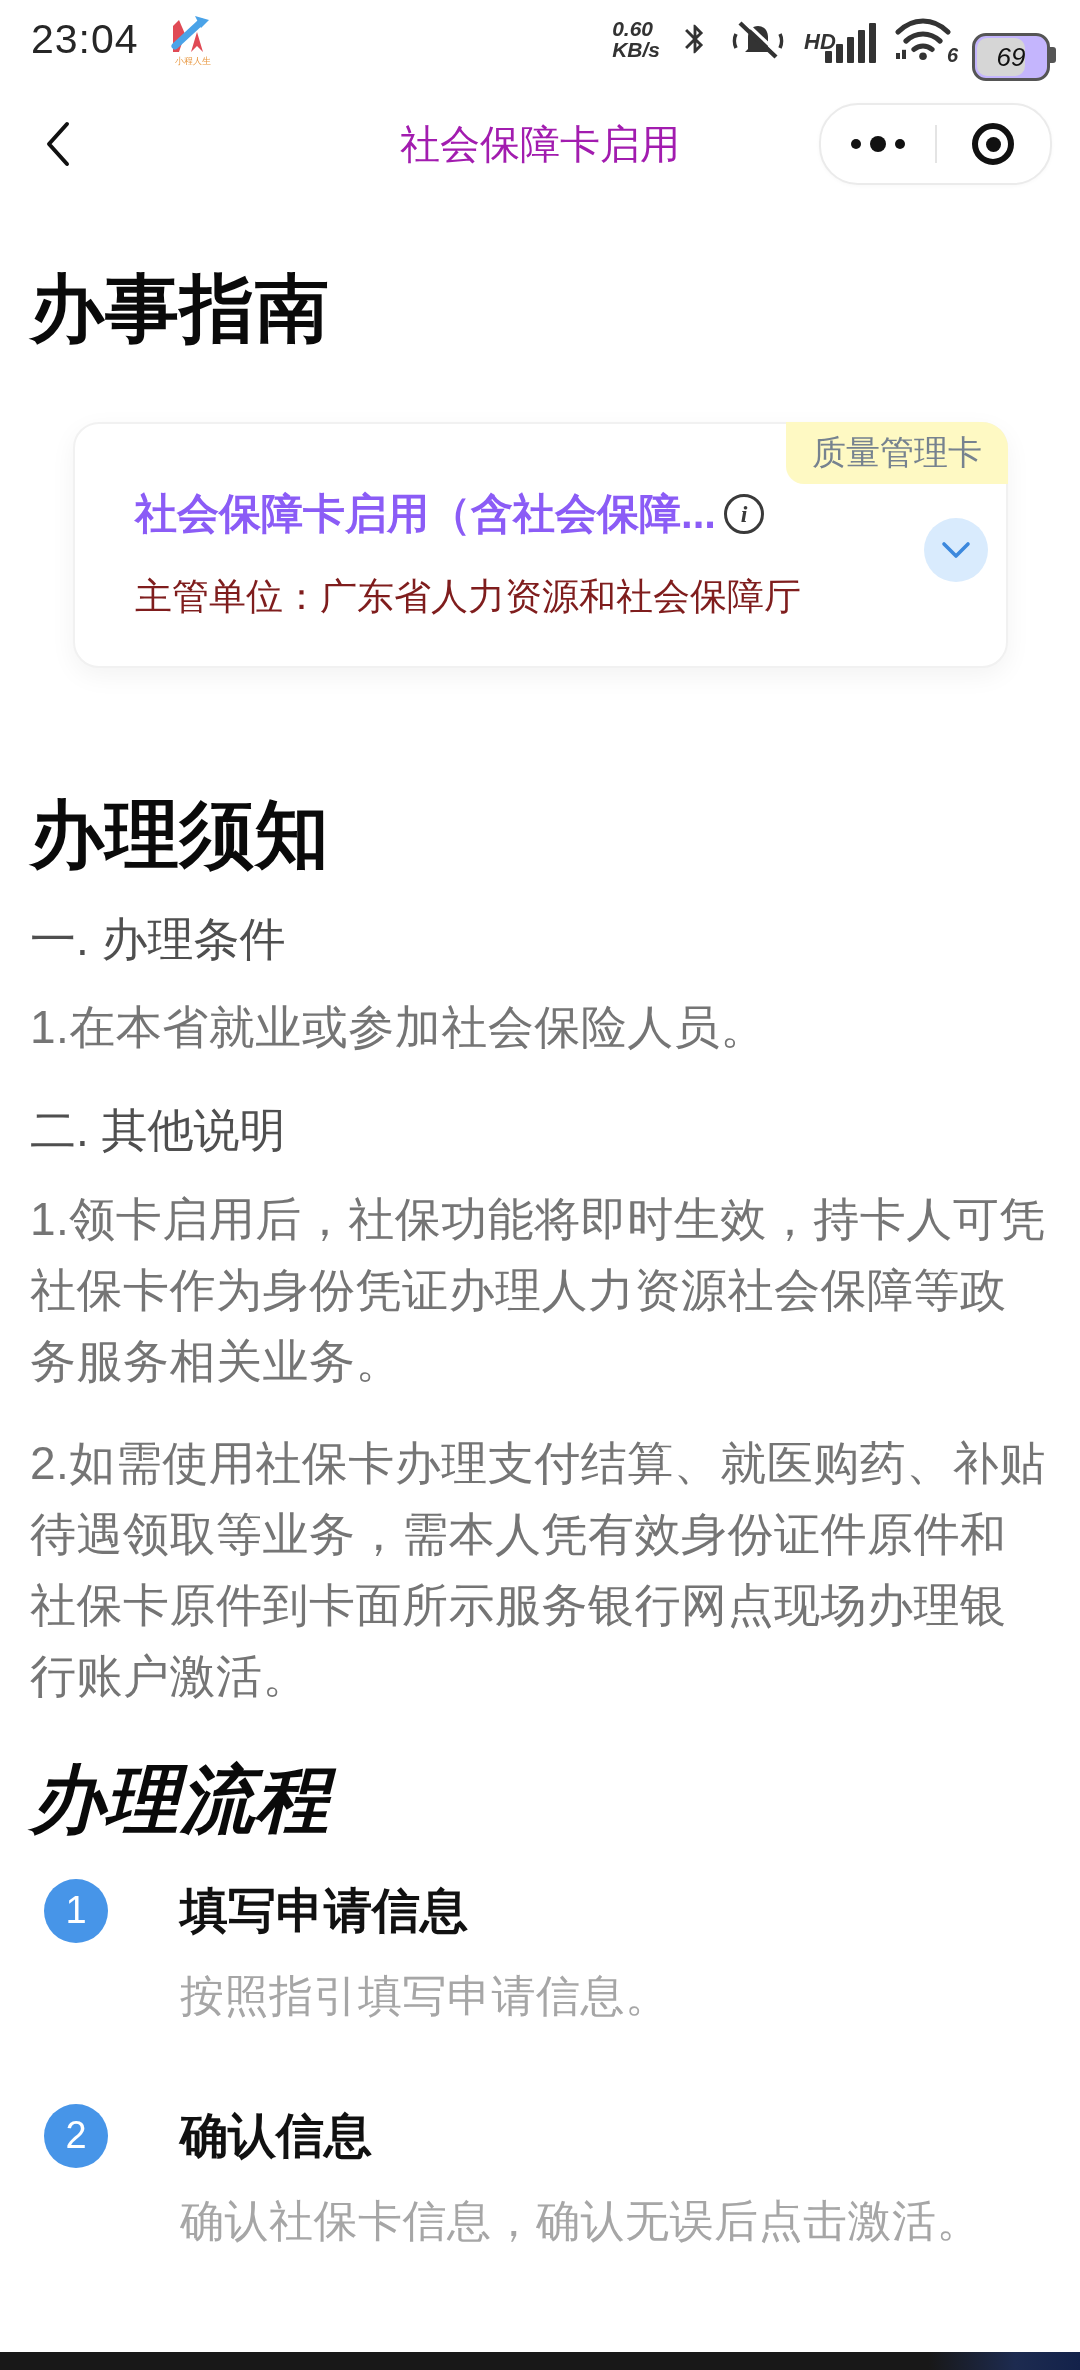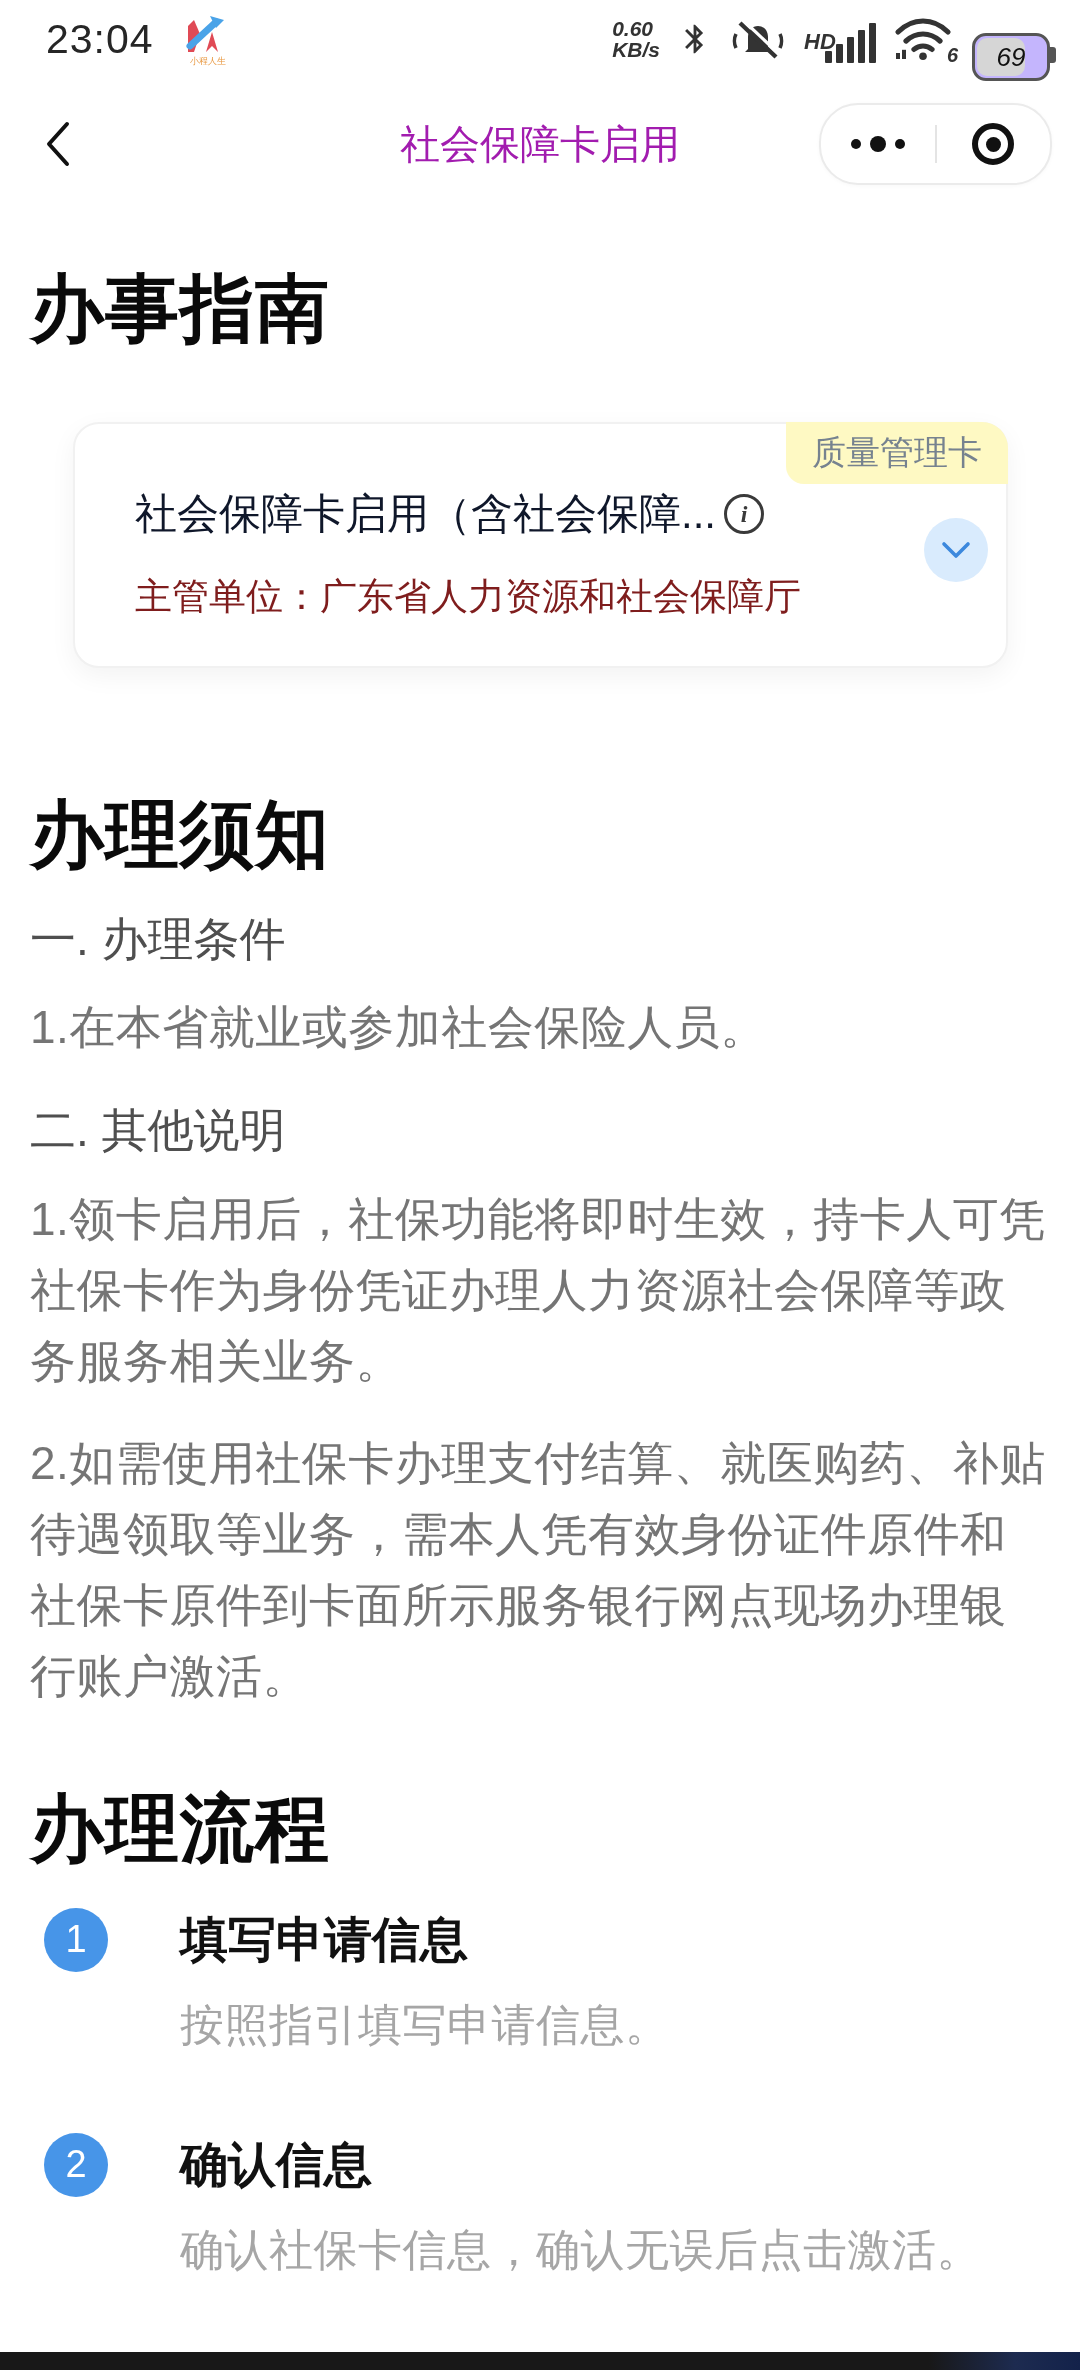--- a/index.html
+++ b/index.html
@@ -5,21 +5,21 @@
   html,body{margin:0;padding:0;}
   body{
     width:1080px;height:2370px;position:relative;overflow:hidden;
     background:#ffffff;
     font-family:"Liberation Sans","DejaVu Sans",sans-serif;
     -webkit-font-smoothing:antialiased;
   }
   
   .status-bar{
     height:78px;display:flex;align-items:center;
-    padding:0 30px 0 46px;box-sizing:border-box;color:#262626;
+    padding:0 30px 0 31px;box-sizing:border-box;color:#262626;
   }
   .sb-time{font-size:41px;font-weight:500;letter-spacing:1px;}
   .sb-appicon{width:48px;height:54px;margin-left:26px;position:relative;}
   .sb-right{margin-left:auto;display:flex;align-items:center;gap:18px;font-style:italic;}
   .sb-speed{display:flex;flex-direction:column;align-items:flex-start;line-height:1.0;}
   .sb-speed span{font-size:21px;font-weight:700;color:#333;}
   .sb-ico{display:flex;align-items:center;}
   .sb-ico svg{display:block;}
   .sig-wrap{position:relative;width:72px;height:52px;}
   .sig-hd{position:absolute;left:0;top:16px;font-size:22px;font-weight:700;color:#333;}
@@ -54,33 +54,33 @@
   main{padding:62px 30px 0;box-sizing:border-box;}
   .page-title{font-size:74px;font-weight:700;color:#0a0a0a;line-height:1;margin:0;letter-spacing:1px;}
   
   .service-card{position:relative;margin:76px 42px 0 43px;height:246px;background:#fff;
     border:2px solid #f1f1f1;border-radius:26px;box-sizing:border-box;
     box-shadow:0 8px 26px rgba(0,0,0,0.05);}
   .card-tag{position:absolute;top:-2px;right:-2px;height:62px;padding:0 26px;
     background:#fef9c3;color:#76828f;font-size:34px;display:flex;align-items:center;
     border-radius:0 26px 0 18px;}
   .card-title-row{display:flex;align-items:center;margin:62px 120px 0 60px;}
-  .card-title{font-size:42px;font-weight:400;color:#0f172a;white-space:nowrap;}
+  .card-title{font-size:42px;font-weight:700;color:#8b5cf6;white-space:nowrap;}
   .info-icon{flex:none;width:34px;height:34px;border:3px solid #3a3a3a;border-radius:50%;
     margin-left:8px;display:flex;align-items:center;justify-content:center;
     font-size:24px;color:#3a3a3a;font-family:"Liberation Serif","DejaVu Serif",serif;font-style:italic;font-weight:700;}
   .card-sub{margin:30px 120px 0 60px;font-size:37px;color:#7f1d1d;white-space:nowrap;}
   .card-chevron{position:absolute;right:18px;top:94px;width:64px;height:64px;border-radius:50%;
     background:#d9ebfd;display:flex;align-items:center;justify-content:center;}
   
   .section-heading{font-size:74px;font-weight:700;color:#0a0a0a;line-height:1;margin:130px 0 0;letter-spacing:1px;}
   .sub-heading{font-size:46px;color:#4f4f4f;margin:40px 0 0;line-height:1.2;}
   .para{font-size:46px;color:#757575;margin:25px 0 0;line-height:1.55;letter-spacing:0.5px;}
   .para + .para{margin-top:30px;}
-  .process-heading{margin-top:79px;}
+  .process-heading{margin-top:50px;font-style:italic;}
   
   .step{display:flex;margin:42px 0 0;}
   .step + .step{margin-top:80px;}
   .step-circle{flex:none;width:64px;height:64px;margin-left:14px;margin-right:72px;border-radius:50%;
     background:#4795e8;color:#fff;font-size:38px;display:flex;align-items:center;justify-content:center;}
   .step-body{flex:1;}
   .step-title{font-size:48px;font-weight:700;color:#111;line-height:64px;}
   .step-desc{font-size:44px;color:#a6a6a6;margin-top:24px;line-height:1.3;letter-spacing:0.5px;}
   
   .bottom-bar{position:absolute;left:0;right:0;bottom:0;height:18px;

